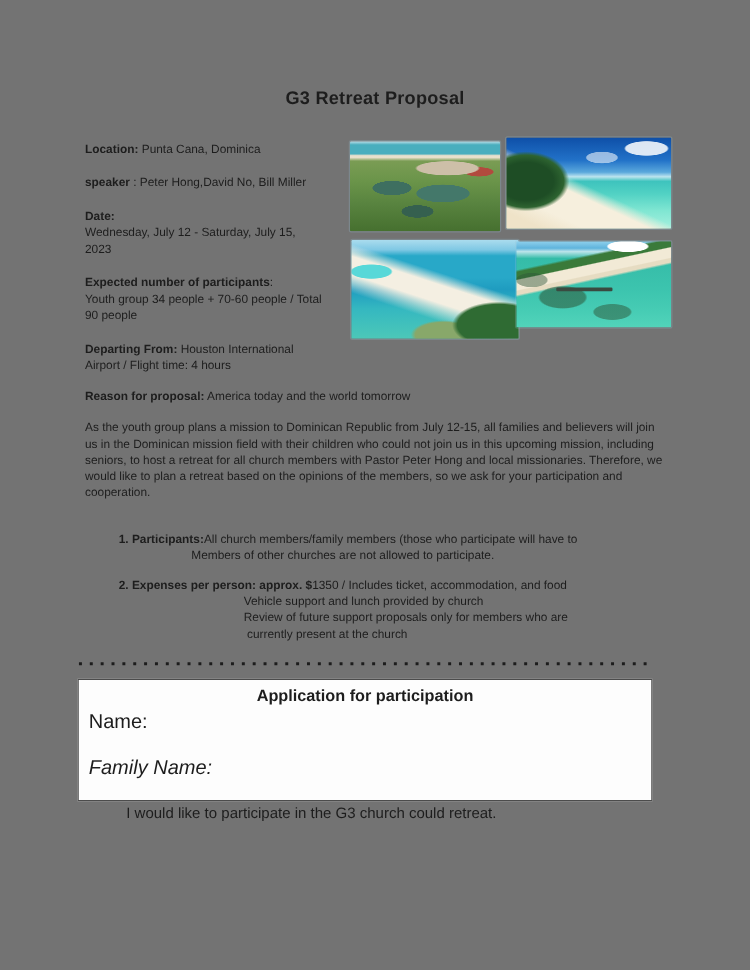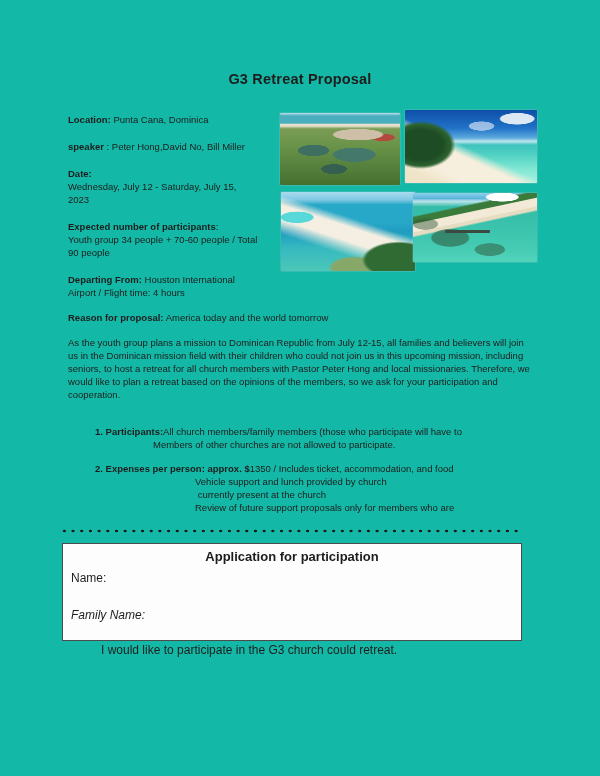--- a/index.html
+++ b/index.html
@@ -1,19 +1,19 @@
 <!DOCTYPE html>
 <html><head>
 <meta charset="utf-8">
 <style>
   html,body { margin:0; padding:0; background:#ffffff; }
   .doc {
     position:relative;
     width:600px; height:776px;
-    background:#14b8a6;
+    background:#737373;
     overflow:hidden;
     font-family:"Liberation Sans", sans-serif;
     font-size:9.5px;
     line-height:13px;
     color:#1d1d1d;
   }
   .title {
     padding-top:70px;
     text-align:center;
     font-size:14.5px;
@@ -44,21 +44,21 @@
   }
   .app-box {
     box-sizing:border-box;
     margin-left:-6px; margin-top:10px;
     width:460px; height:98px;
     border:1.5px solid #4c4c4c;
     background:#fdfdfd;
     padding:5px 8px;
   }
   .app-title { text-align:center; font-weight:700; font-size:13px; line-height:15px; }
-  .app-row { font-size:12px; line-height:14px; display:flex; }
+  .app-row { font-size:16px; line-height:14px; display:flex; }
   .row-name { margin-top:7px; }
   .row-family { margin-top:23px;font-style:italic; }
   .field-blank { flex:1; min-height:14px; }
   .statement { margin-top:21px; margin-left:30px; font-size:12px; line-height:15px; }
 
   .photo { position:absolute; border-radius:1px; box-shadow:0 0 0 1px rgba(150,195,215,.25); }
   .photo-golf {
     left:280px; top:113px; width:120px; height:72px;
     background:
       radial-gradient(ellipse 22px 8px at 28% 52%, #3e6f60 0 70%, transparent 72%),
@@ -149,22 +149,22 @@
     <div class="para">As the youth group plans a mission to Dominican Republic from July 12-15, all families and believers will join us in the Dominican mission field with their children who could not join us in this upcoming mission, including seniors, to host a retreat for all church members with Pastor Peter Hong and local missionaries. Therefore, we would like to plan a retreat based on the opinions of the members, so we ask for your participation and cooperation.</div>
 
     <div class="list">
       <div class="item">
         <div><span class="b">1. Participants:</span><span>All church members/family members (those who participate will have to</span></div>
         <div class="cont1">Members of other churches are not allowed to participate.</div>
       </div>
       <div class="item">
         <div><span class="b">2. Expenses per person: approx. $</span><span>1350 / Includes ticket, accommodation, and food</span></div>
         <div class="cont2">Vehicle support and lunch provided by church</div>
+        <div class="cont2">Review of future support proposals only for members who are</div>
         <div class="cont2"> currently present at the church</div>
-        <div class="cont2">Review of future support proposals only for members who are</div>
       </div>
     </div>
 
     <div class="divider"></div>
 
     <div class="app-box">
       <div class="app-title">Application for participation</div>
       <div class="app-row row-name">
         <span>Name:</span>
         <span class="field-blank"></span>

